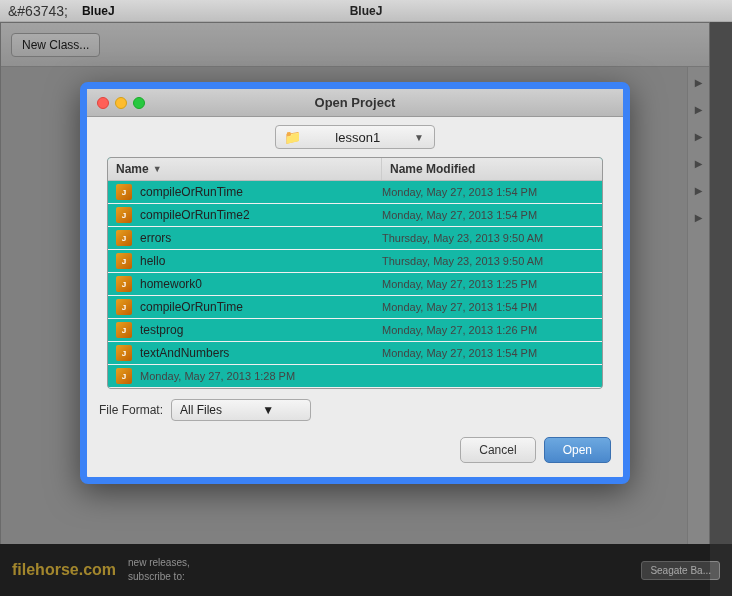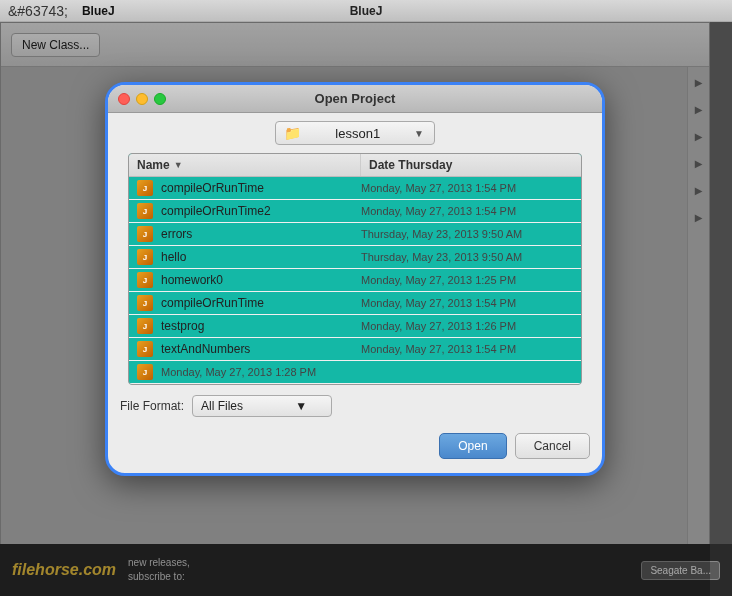--- a/index.html
+++ b/index.html
@@ -105,25 +105,25 @@
       width: 710px;
       height: 574px;
       background: rgba(0,0,0,0.3);
       z-index: 10;
       display: flex;
       align-items: flex-start;
       justify-content: center;
       padding-top: 60px;
     }
     .dialog {
-      width: 500px;
+      width: 550px;
       background: #ececec;
-      border-radius: 20px;
+      border-radius: 8px;
       box-shadow: 0 8px 32px rgba(0,0,0,0.5);
-      border: 3px solid #3b82f6;
+      border: 7px solid #3b82f6;
       overflow: hidden;
     }
     .dialog-titlebar {
       background: linear-gradient(to bottom, #d0d0d0, #b8b8b8);
       height: 28px;
       display: flex;
       align-items: center;
       padding: 0 10px;
       border-bottom: 1px solid #999;
       position: relative;
@@ -274,21 +274,21 @@
     }
     .file-format-label {
       font-size: 12px;
       color: #333;
       font-weight: 500;
     }
     .file-format-select {
       background: linear-gradient(to bottom, #f5f5f5, #e2e2e2);
       border: 1px solid #aaa;
       border-radius: 4px;
-      padding: 3px 24px 3px 8px;
+      padding: 3px 36px 3px 8px;
       font-size: 12px;
       color: #222;
       cursor: pointer;
       min-width: 140px;
       position: relative;
       display: flex;
       align-items: center;
       justify-content: space-between;
     }
     .dialog-buttons {
@@ -325,21 +325,21 @@
       display: flex;
       align-items: center;
       padding: 0 12px;
       gap: 12px;
     }
     .filehorse-logo {
       color: white;
       font-size: 16px;
       font-weight: bold;
     }
-    .filehorse-logo span { color: #e8c040; font-style: italic; }
+    .filehorse-logo span { color: #e8c040; }
     .bottom-text {
       font-size: 10px;
       color: #ccc;
       line-height: 1.4;
     }
     .seagate-btn {
       margin-left: auto;
       background: #5a5a5a;
       border: 1px solid #888;
       border-radius: 3px;
@@ -393,21 +393,21 @@
         <span class="folder-chevron">▼</span>
       </div>
     </div>
 
     <div class="file-list-container">
       <div class="file-list-header">
         <div class="col-name">
           <span>Name</span>
           <span class="sort-arrow">▼</span>
         </div>
-        <div class="col-date">Date Thursday</div>
+        <div class="col-date">Name Modified</div>
       </div>
       <ul class="file-list" id="file-list">
       <li class="file-item">
     <div class="file-item-icon">
       <div class="java-icon">J</div>
     </div>
     <span class="file-item-name">compileOrRunTime</span>
     <span class="file-item-date">Monday, May 27, 2013 1:54 PM</span>
   </li>
           <li class="file-item">
@@ -470,22 +470,22 @@
 
     <div class="dialog-bottom">
       <div class="file-format-row">
         <span class="file-format-label">File Format:</span>
         <div class="file-format-select">
           <span>All Files</span>
           <span>▼</span>
         </div>
       </div>
       <div class="dialog-buttons">
+        <button class="btn btn-cancel">Cancel</button>
         <button class="btn btn-open">Open</button>
-        <button class="btn btn-cancel">Cancel</button>
       </div>
     </div>
 
   </div>
 </div>
 
 <div class="bottom-bar">
   <div class="filehorse-logo">
     <span>filehorse</span><span style="color:#e8c040;">.com</span>
   </div>

